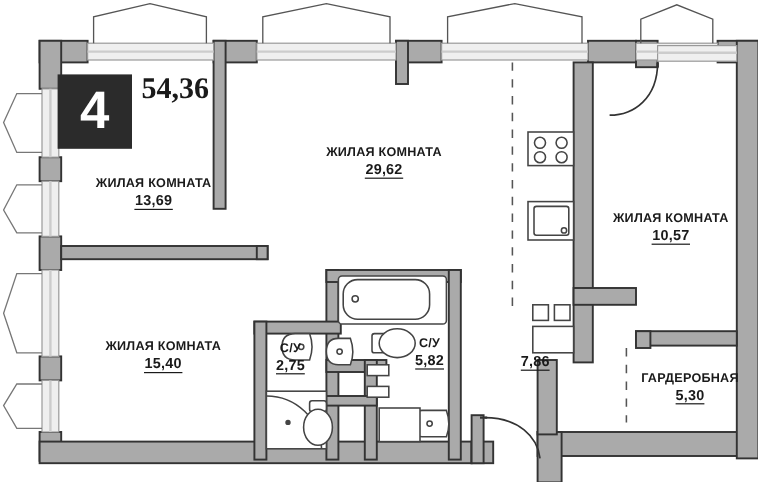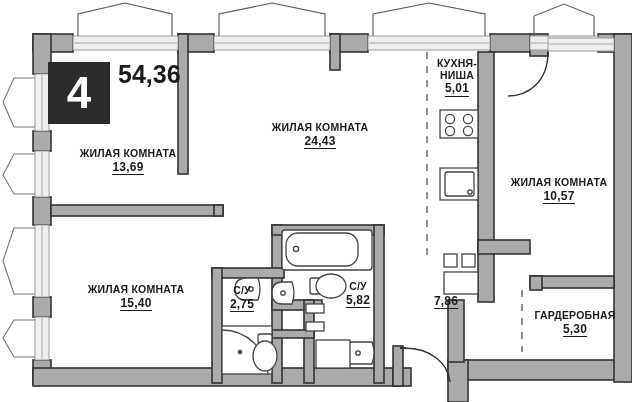--- a/index.html
+++ b/index.html
@@ -10,21 +10,21 @@
        font-weight:bold;letter-spacing:0.2px;line-height:1.12;white-space:nowrap;}
   .lbl .nm{font-size:10.5px;display:block;}
   .lbl .ar{font-size:12px;display:block;border-bottom:1.3px solid #1a1a1a;
            padding-bottom:0px;margin:1px auto 0;width:-moz-fit-content;width:fit-content;}
   .lbl.two .nm{line-height:1.1;}
   #badge{position:absolute;left:48px;top:62px;width:62px;height:62px;background:#2b2b2b;
          display:flex;align-items:center;justify-content:center;}
   #badge span{color:#ffffff;font-size:44px;font-weight:bold;line-height:1;
               font-family:"Liberation Sans",sans-serif;}
   #areas{position:absolute;left:118px;top:62px;color:#1a1a1a;font-weight:bold;
-         font-family:Liberation Sans, sans-serif;line-height:1.02;}
+         font-family:Liberation Serif, serif;line-height:1.02;}
   #areas div{font-size:25px;}
 </style>
 </head>
 <body>
 
 <div id="plan">
 
   <svg width="632" height="402" viewBox="0 0 632 402">
 
     <g stroke="#333333" stroke-width="1.6" fill="#aaaaaa">
@@ -215,28 +215,23 @@
     <div>54,36</div>
   </div>
 
   <div class="lbl" style="left:56px;top:148px;width:144px;">
     <span class="nm">ЖИЛАЯ КОМНАТА</span>
     <span class="ar">13,69</span>
   </div>
 
   <div class="lbl" style="left:248px;top:122px;width:144px;">
     <span class="nm">ЖИЛАЯ КОМНАТА</span>
-    <span class="ar">24,43</span>
-  </div>
-
-  <div class="lbl two" style="left:428px;top:58px;width:58px;">
-    <span class="nm">КУХНЯ-</span>
-    <span class="nm">НИША</span>
-    <span class="ar">5,01</span>
-  </div>
+    <span class="ar">29,62</span>
+  </div>
+
 
   <div class="lbl" style="left:487px;top:177px;width:144px;">
     <span class="nm">ЖИЛАЯ КОМНАТА</span>
     <span class="ar">10,57</span>
   </div>
 
   <div class="lbl" style="left:64px;top:284px;width:144px;">
     <span class="nm">ЖИЛАЯ КОМНАТА</span>
     <span class="ar">15,40</span>
   </div>

